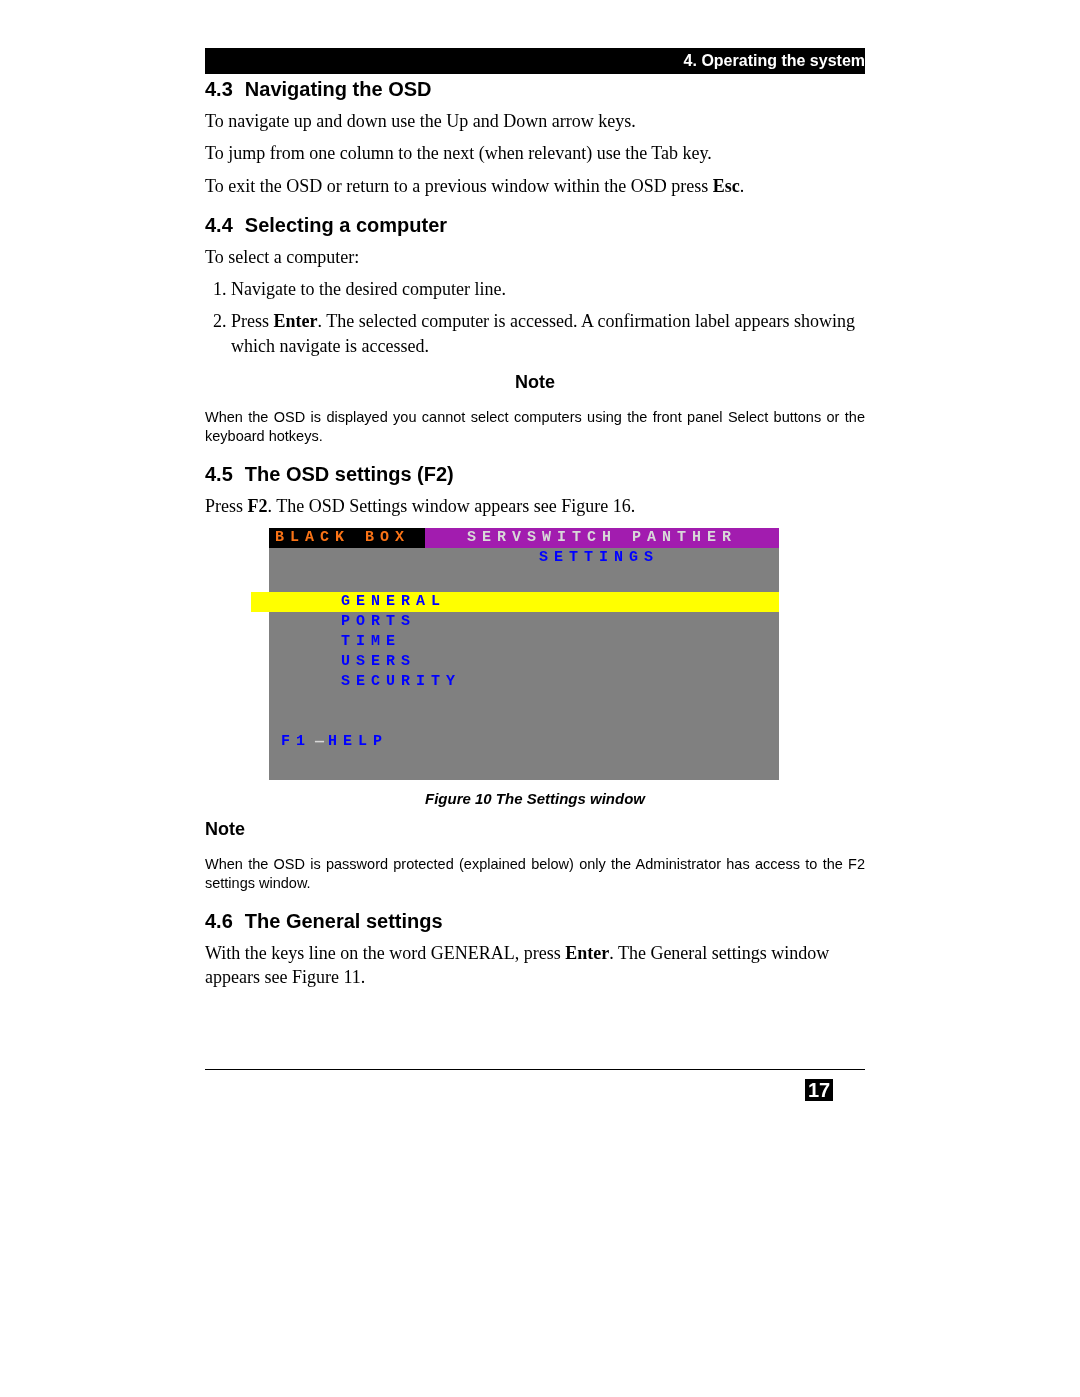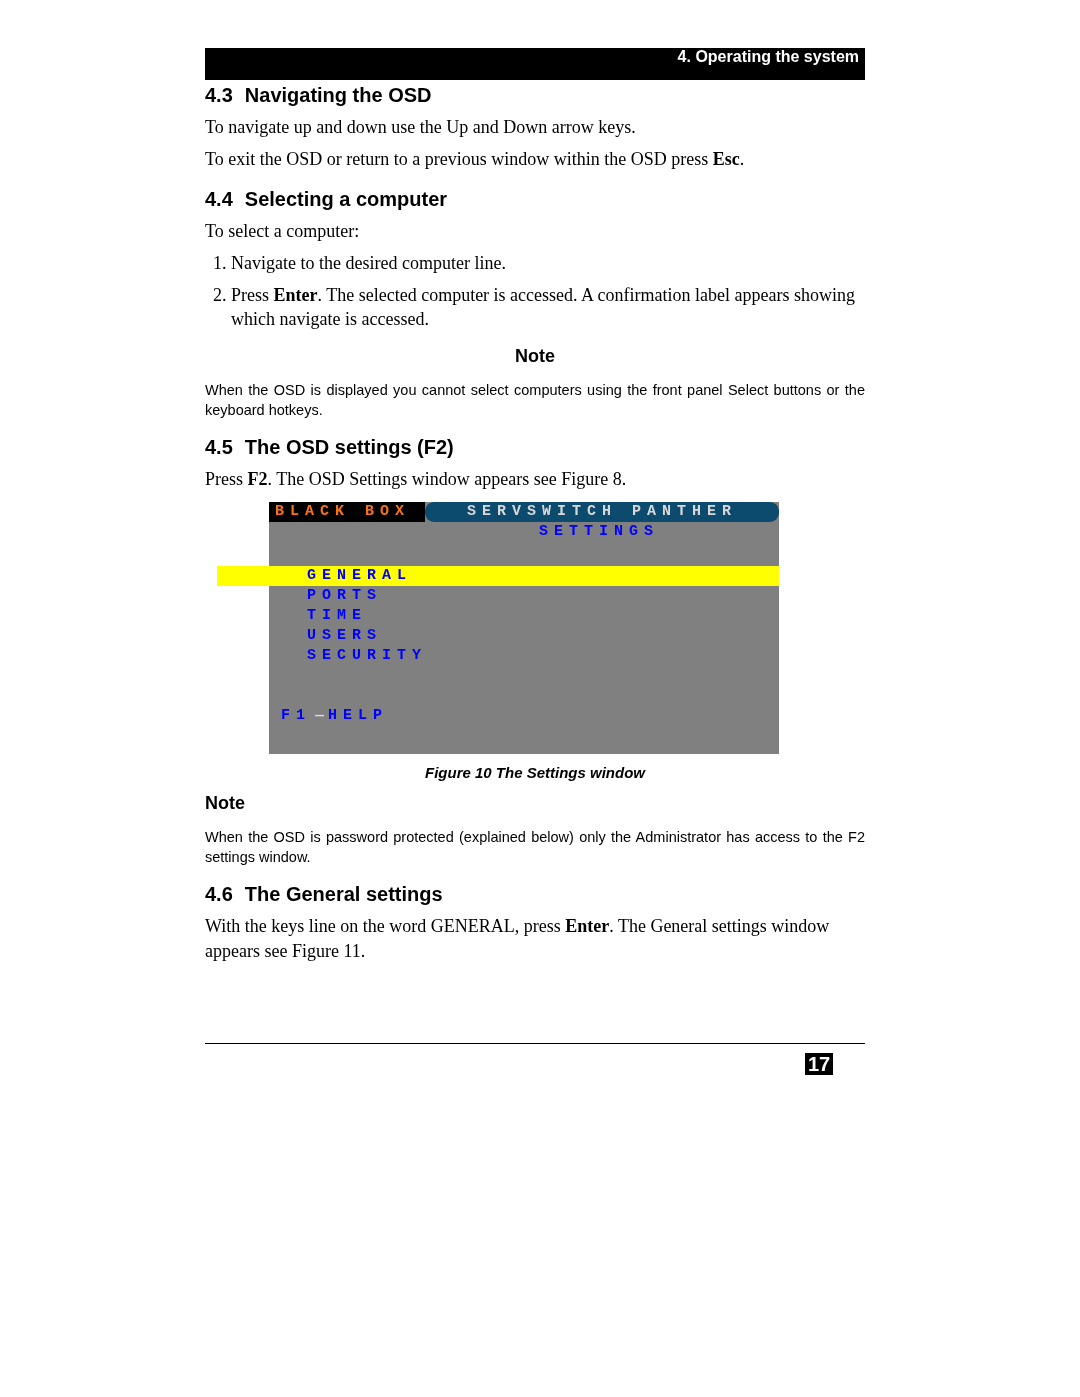--- a/index.html
+++ b/index.html
@@ -10,25 +10,25 @@
     font-size: 18px;
     color: #000;
     width: 1080px;
   }
   .page {
     width: 660px;
     margin-left: 205px;
     margin-top: 48px;
   }
   .header-band {
-    height: 32px;
+    height: 26px;
     background: #000;
     display: flex;
     justify-content: flex-end;
-    padding-right: 6px;
+    align-items: center;
     margin-bottom: 4px;
   }
   .header-band-text {
     color: #fff;
     font-family: Arial, Helvetica, sans-serif;
     font-weight: bold;
     font-size: 16px;
   }
   .section-title {
     font-family: Arial, Helvetica, sans-serif;
@@ -96,48 +96,47 @@
     color: #f97316;
     width: 150px;
     letter-spacing: 6px;
     padding-left: 6px;
     line-height: 20px;
     white-space: nowrap;
     overflow: hidden;
   }
   .osd-title-box {
     flex: 1;
-    background: #0c4a6e;
+    background: #a21caf;
     color: #d8d8d8;
     letter-spacing: 6px;
     text-align: center;
     line-height: 20px;
     white-space: nowrap;
     overflow: hidden;
-    border-radius: 9px;
   }
   .osd-subheader-row {
     display: flex;
     height: 20px;
   }
   .osd-brand-under {
     background: #808080;
     width: 150px;
   }
   .osd-subtitle {
     flex: 1;
     background: #808080;
     color: #0000ff;
     letter-spacing: 6px;
     text-align: center;
     line-height: 20px;
   }
   .osd-spacer { height: 24px; }
   .osd-menu {
-    padding-left: 38px;
+    padding-left: 72px;
   }
   .osd-menu-item {
     letter-spacing: 6px;
     line-height: 20px;
     height: 20px;
     color: #0000ff;
   }
   .osd-menu-item.selected {
     background: #ffff00;
     margin-left: -90px;
@@ -192,20 +191,21 @@
 <div class="page">
 
   <div class="header-band">
     <span class="header-band-text">4. Operating the system</span>
   </div>
 
   <div class="section-title first">
     <span class="sec-num">4.3</span><span>Navigating the OSD</span>
   </div>
   <p class="para">To navigate up and down use the Up and Down arrow keys.</p>
+  <p class="para">To jump from one column to the next (when relevant) use the Tab key.</p>
   <p class="para">
     <span>To exit the OSD or return to a previous window within the OSD press </span><b class="kw">Esc</b><span>.</span>
   </p>
 
   <div class="section-title">
     <span class="sec-num">4.4</span><span>Selecting a computer</span>
   </div>
   <p class="para">To select a computer:</p>
   <ol class="steps">
     <li>Navigate to the desired computer line.</li>
@@ -214,21 +214,21 @@
     </li>
   </ol>
 
   <div class="center-note">Note</div>
   <p class="small-justify">When the OSD is displayed you cannot select computers using the front panel Select buttons or the keyboard hotkeys.</p>
 
   <div class="section-title">
     <span class="sec-num">4.5</span><span>The OSD settings (F2)</span>
   </div>
   <p class="para">
-    <span>Press </span><b class="kw">F2</b><span>. The OSD Settings window appears see Figure 8.</span>
+    <span>Press </span><b class="kw">F2</b><span>. The OSD Settings window appears see Figure 16.</span>
   </p>
 
   <div class="figure-wrap">
     <div class="osd-window">
       <div class="osd-header-row">
         <div class="osd-brand-box">BLACK  BOX</div>
         <div class="osd-title-box">SERVSWITCH PANTHER</div>
       </div>
       <div class="osd-subheader-row">
         <div class="osd-brand-under"></div>

